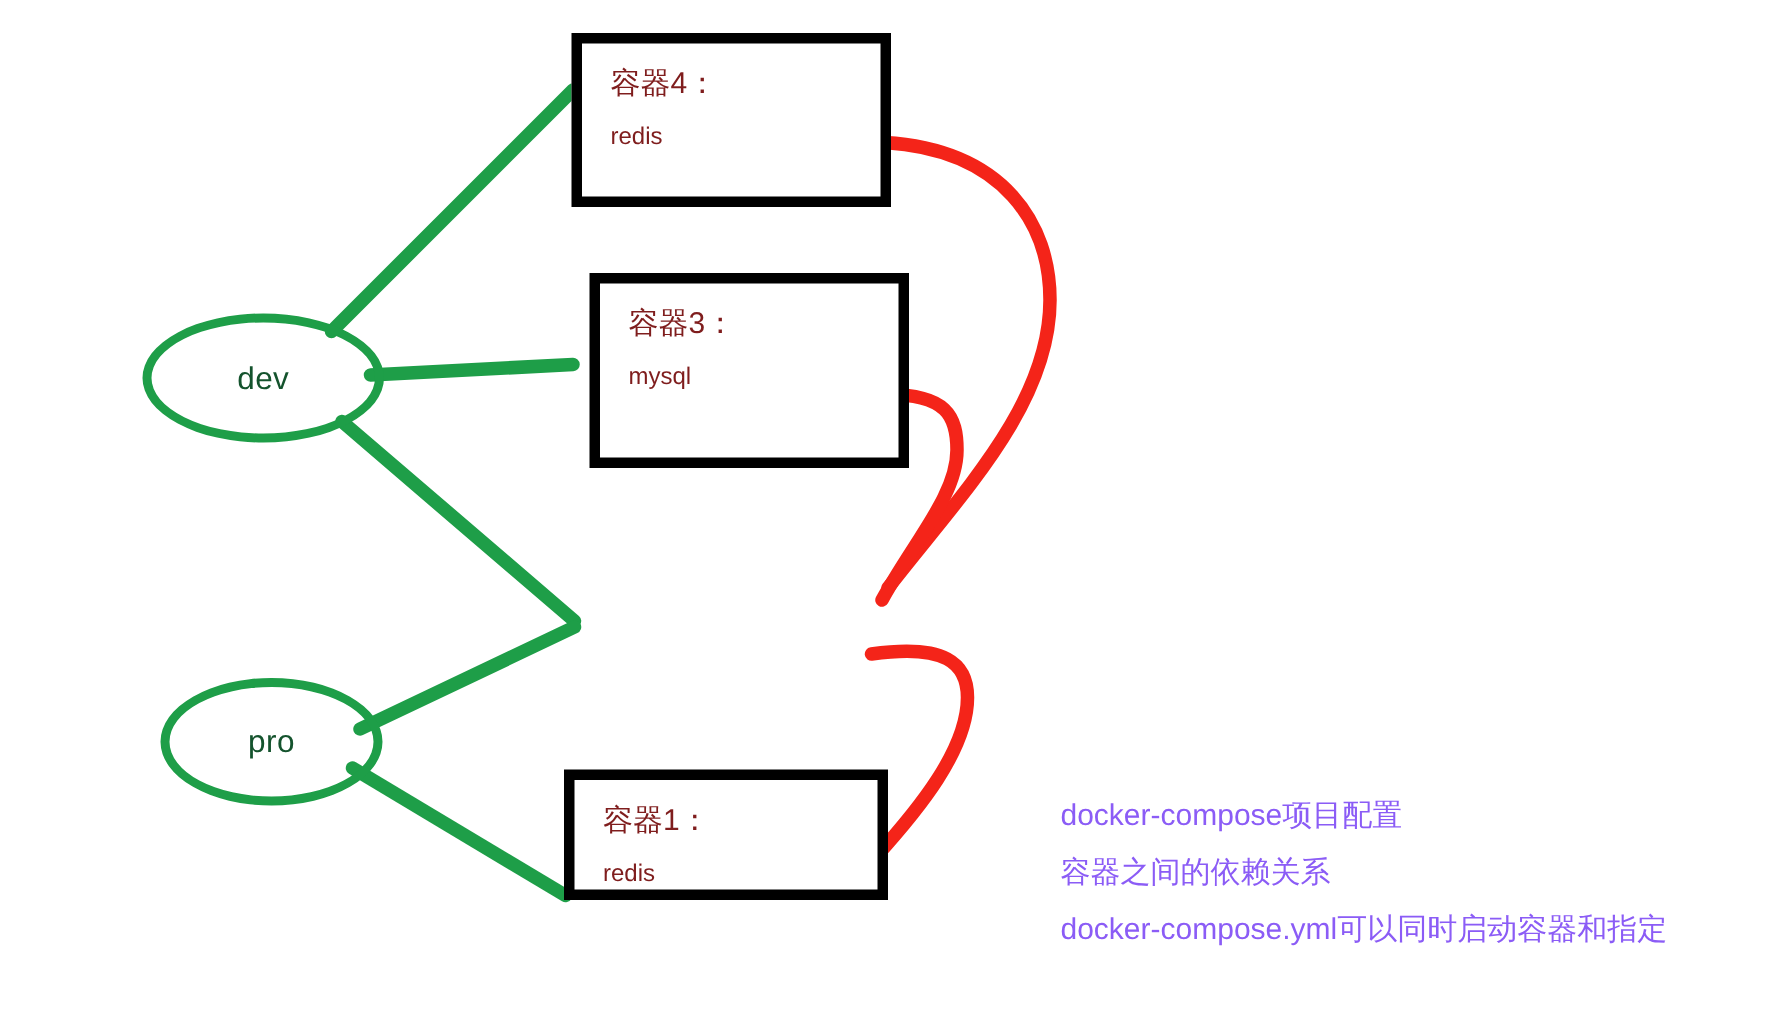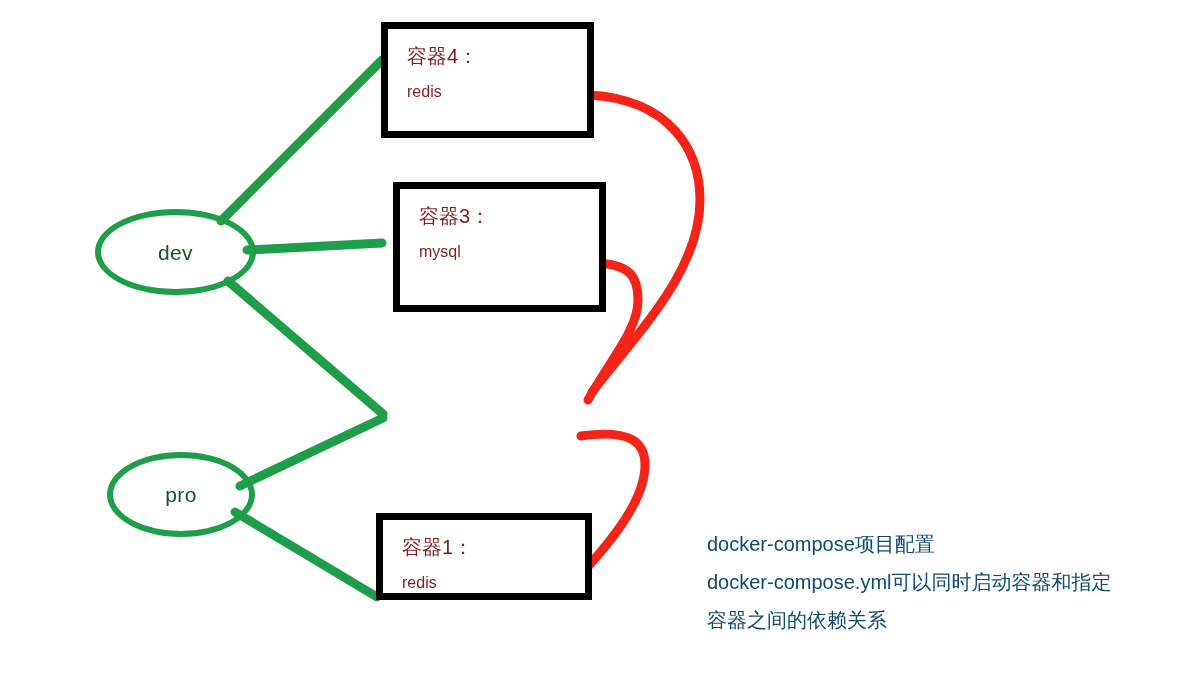--- a/index.html
+++ b/index.html
@@ -57,21 +57,21 @@
     font-size: 21px;
     line-height: 21px;
     letter-spacing: 0.3px;
     user-select: none;
   }
   .caption {
     position: absolute;
     z-index: 4;
   }
   .caption-line {
-    color: #0c4a6e;
+    color: #8b5cf6;
     font-size: 20px;
     line-height: 38px;
     white-space: nowrap;
   }
 </style>
 </head>
 <body>
 
 <div id="canvas">
 
@@ -111,17 +111,17 @@
   <div class="node-ellipse" style="left:95px; top:209px; width:161px; height:86px;">
     <span class="node-label">dev</span>
   </div>
 
   <div class="node-ellipse" style="left:107px; top:452px; width:148px; height:85px;">
     <span class="node-label">pro</span>
   </div>
 
   <div class="caption" style="left:707px; top:525px;">
     <div class="caption-line">docker-compose项目配置</div>
+    <div class="caption-line">容器之间的依赖关系</div>
     <div class="caption-line">docker-compose.yml可以同时启动容器和指定</div>
-    <div class="caption-line">容器之间的依赖关系</div>
   </div>
 
 </div>
 
 </body></html>

